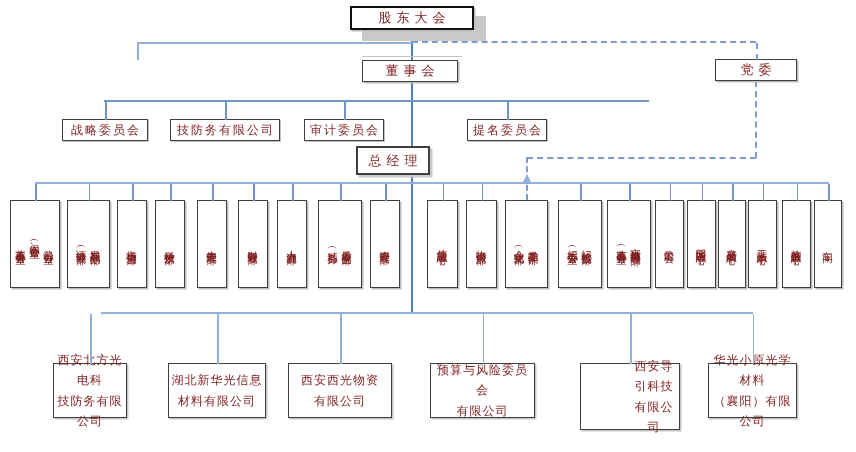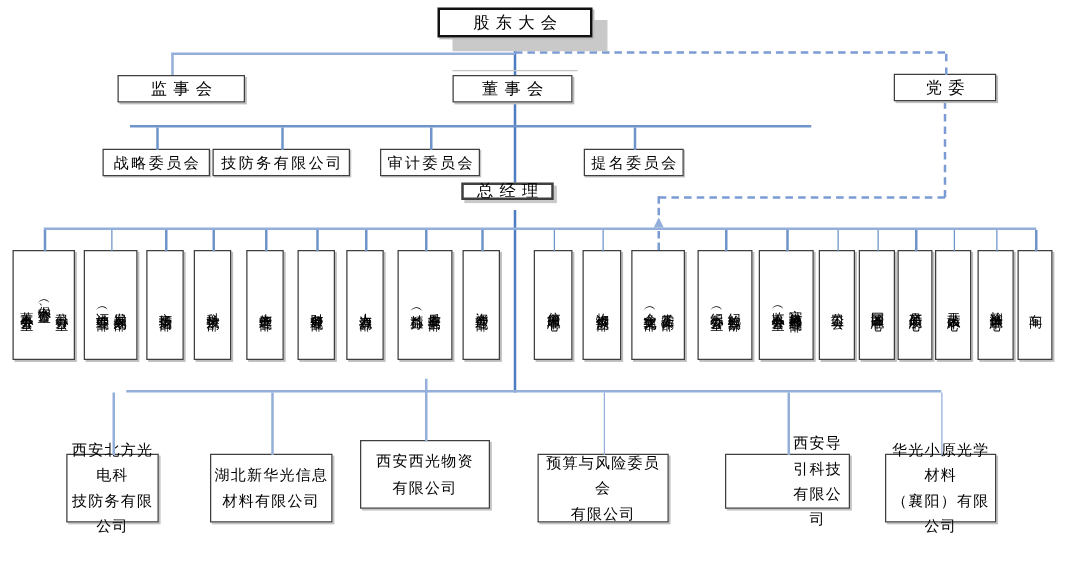--- a/index.html
+++ b/index.html
@@ -1,18 +1,18 @@
 <!DOCTYPE html>
 <html><head>
 <meta charset="utf-8">
 <style>
   html,body{margin:0;padding:0;background:#fff;}
   .stage{
     position:relative;width:856px;height:452px;background:#fff;overflow:hidden;
-    font-family:"DejaVu Serif","Liberation Serif",serif;color:#000000;
+    font-family:"DejaVu Serif","Liberation Serif",serif;color:#7f1d1d;
     --blue-dark:#4d7cc0;--blue-mid:#6e94c9;--blue-light:#94afd9;--dash:#7b9bd4;
     --border:#3f3f3f;--shadow:#c9c9c9;
   }
   .box{
     position:absolute;box-sizing:border-box;background:#fff;
     border:1.5px solid var(--border);
     display:flex;align-items:center;justify-content:center;
     white-space:pre-line;text-align:center;
   }
   .lvl{font-size:13px;letter-spacing:5px;text-indent:5px;box-shadow:1.5px 1.5px 0 #bdbdbd;}
@@ -50,30 +50,29 @@
   <div class="vline" style="left:755px;top:81px;width:0;height:77px;border-left:2px dashed var(--dash);"></div>
   <div class="hline" style="left:527px;top:157px;width:229px;height:0;border-top:2px dashed var(--dash);"></div>
   <div class="vline" style="left:526px;top:157px;width:0;height:43px;border-left:2px dashed var(--dash);"></div>
   <div class="arrow-up" style="left:523px;top:174px;"></div>
   <div class="hline" style="left:101px;top:312px;width:652px;height:2px;background:var(--blue-light);"></div>
   <div class="hline" style="left:362px;top:56px;width:100px;height:1px;background:#c4c4c4;"></div>
 
   <div class="shadow-rect" style="left:362px;top:16px;width:124px;height:25px;"></div>
   <div class="box lvl top" style="left:350px;top:6px;width:124px;height:24px;">股东大会</div>
 
-  <div class="box lvl" style="left:94px;top:60px;width:102px;height:22px;">监事会</div>
   <div class="box lvl" style="left:362px;top:60px;width:96px;height:22px;">董事会</div>
   <div class="box lvl party" style="left:715px;top:59px;width:82px;height:22px;">党委</div>
 
-  <div class="box cmt" style="left:62px;top:119px;width:86px;height:22px;margin-left:20px;">战略委员会</div>
+  <div class="box cmt" style="left:62px;top:119px;width:86px;height:22px;">战略委员会</div>
   <div class="box cmt" style="left:170px;top:119px;width:110px;height:22px;">技防务有限公司</div>
   <div class="box cmt" style="left:304px;top:119px;width:80px;height:22px;">审计委员会</div>
   <div class="box cmt" style="left:467px;top:119px;width:80px;height:22px;">提名委员会</div>
 
-  <div class="box lvl gm" style="left:369px;top:146px;width:74px;height:14px;">总经理</div>
+  <div class="box lvl gm" style="left:356px;top:146px;width:74px;height:29px;">总经理</div>
 
   <div class="box dept" style="left:10px;top:200px;width:50px;height:88px;"><span>公司办公室
 （保密办公室、
 董事会办公室）</span></div>
   <div class="box dept" style="left:67px;top:200px;width:43px;height:88px;"><span>发展规划部
 （证券管理部）</span></div>
   <div class="box dept" style="left:117px;top:200px;width:30px;height:88px;"><span>市场运营部</span></div>
   <div class="box dept" style="left:155px;top:200px;width:30px;height:88px;"><span>科学技术部</span></div>
   <div class="box dept" style="left:197px;top:200px;width:30px;height:88px;"><span>生产管理部</span></div>
   <div class="box dept" style="left:238px;top:200px;width:30px;height:88px;"><span>财务管理部</span></div>
@@ -93,22 +92,22 @@
   <div class="box dept" style="left:687px;top:200px;width:29px;height:88px;"><span>园区管理中心</span></div>
   <div class="box dept" style="left:718px;top:200px;width:28px;height:88px;"><span>产品研发中心</span></div>
   <div class="box dept" style="left:748px;top:200px;width:29px;height:88px;"><span>工艺技术中心</span></div>
   <div class="box dept" style="left:782px;top:200px;width:29px;height:88px;"><span>检测计量中心</span></div>
   <div class="box dept" style="left:814px;top:200px;width:28px;height:88px;"><span>车间</span></div>
 
   <div class="box sub" style="left:53px;top:363px;width:74px;height:55px;">西安北方光电科
 技防务有限公司</div>
   <div class="box sub" style="left:168px;top:363px;width:98px;height:55px;">湖北新华光信息
 材料有限公司</div>
-  <div class="box sub" style="left:288px;top:352px;width:104px;height:55px;">西安西光物资
+  <div class="box sub" style="left:288px;top:363px;width:104px;height:55px;">西安西光物资
 有限公司</div>
   <div class="box sub" style="left:430px;top:363px;width:105px;height:55px;">预算与风险委员会
 有限公司</div>
-  <div class="box sub" style="left:580px;top:363px;width:100px;height:44px;padding-left:48px;">西安导引科技
+  <div class="box sub" style="left:580px;top:363px;width:100px;height:67px;padding-left:48px;">西安导引科技
 有限公司</div>
   <div class="box sub" style="left:708px;top:363px;width:89px;height:55px;">华光小原光学材料
 （襄阳）有限公司</div>
 
 </div>
 
 </body></html>

